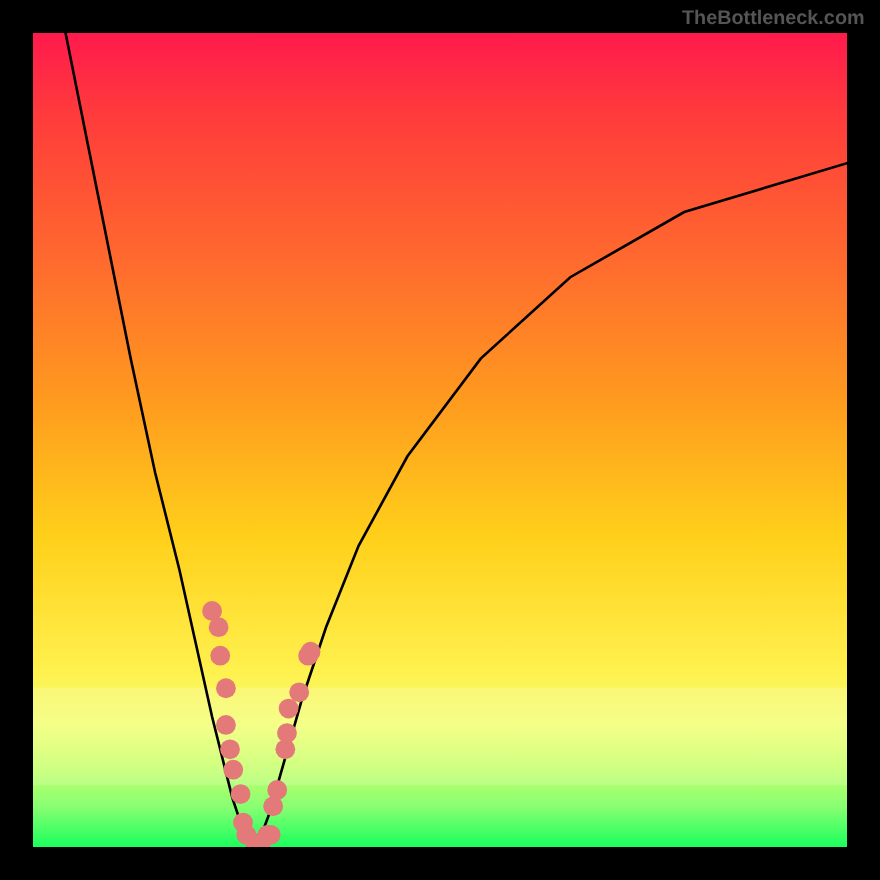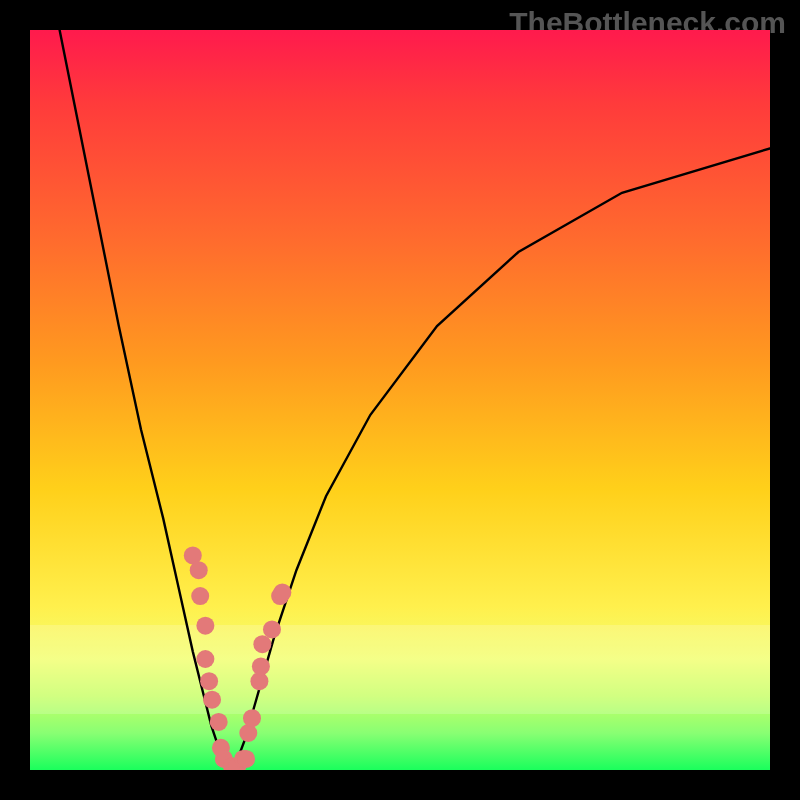--- a/index.html
+++ b/index.html
@@ -43,21 +43,21 @@
       right: 0;
       top: 80.4%;
       height: 12%;
       background: rgba(255,255,255,0.18);
     }
     .watermark {
       position: absolute;
       top: 6px;
       right: 14px;
       font-family: Arial, Helvetica, sans-serif;
-      font-size: 30px;
+      font-size: 18px;
       font-weight: 600;
       color: #555;
     }
     svg.curve {
       position: absolute;
       top: 0;
       left: 0;
       width: 100%;
       height: 100%;
     }

